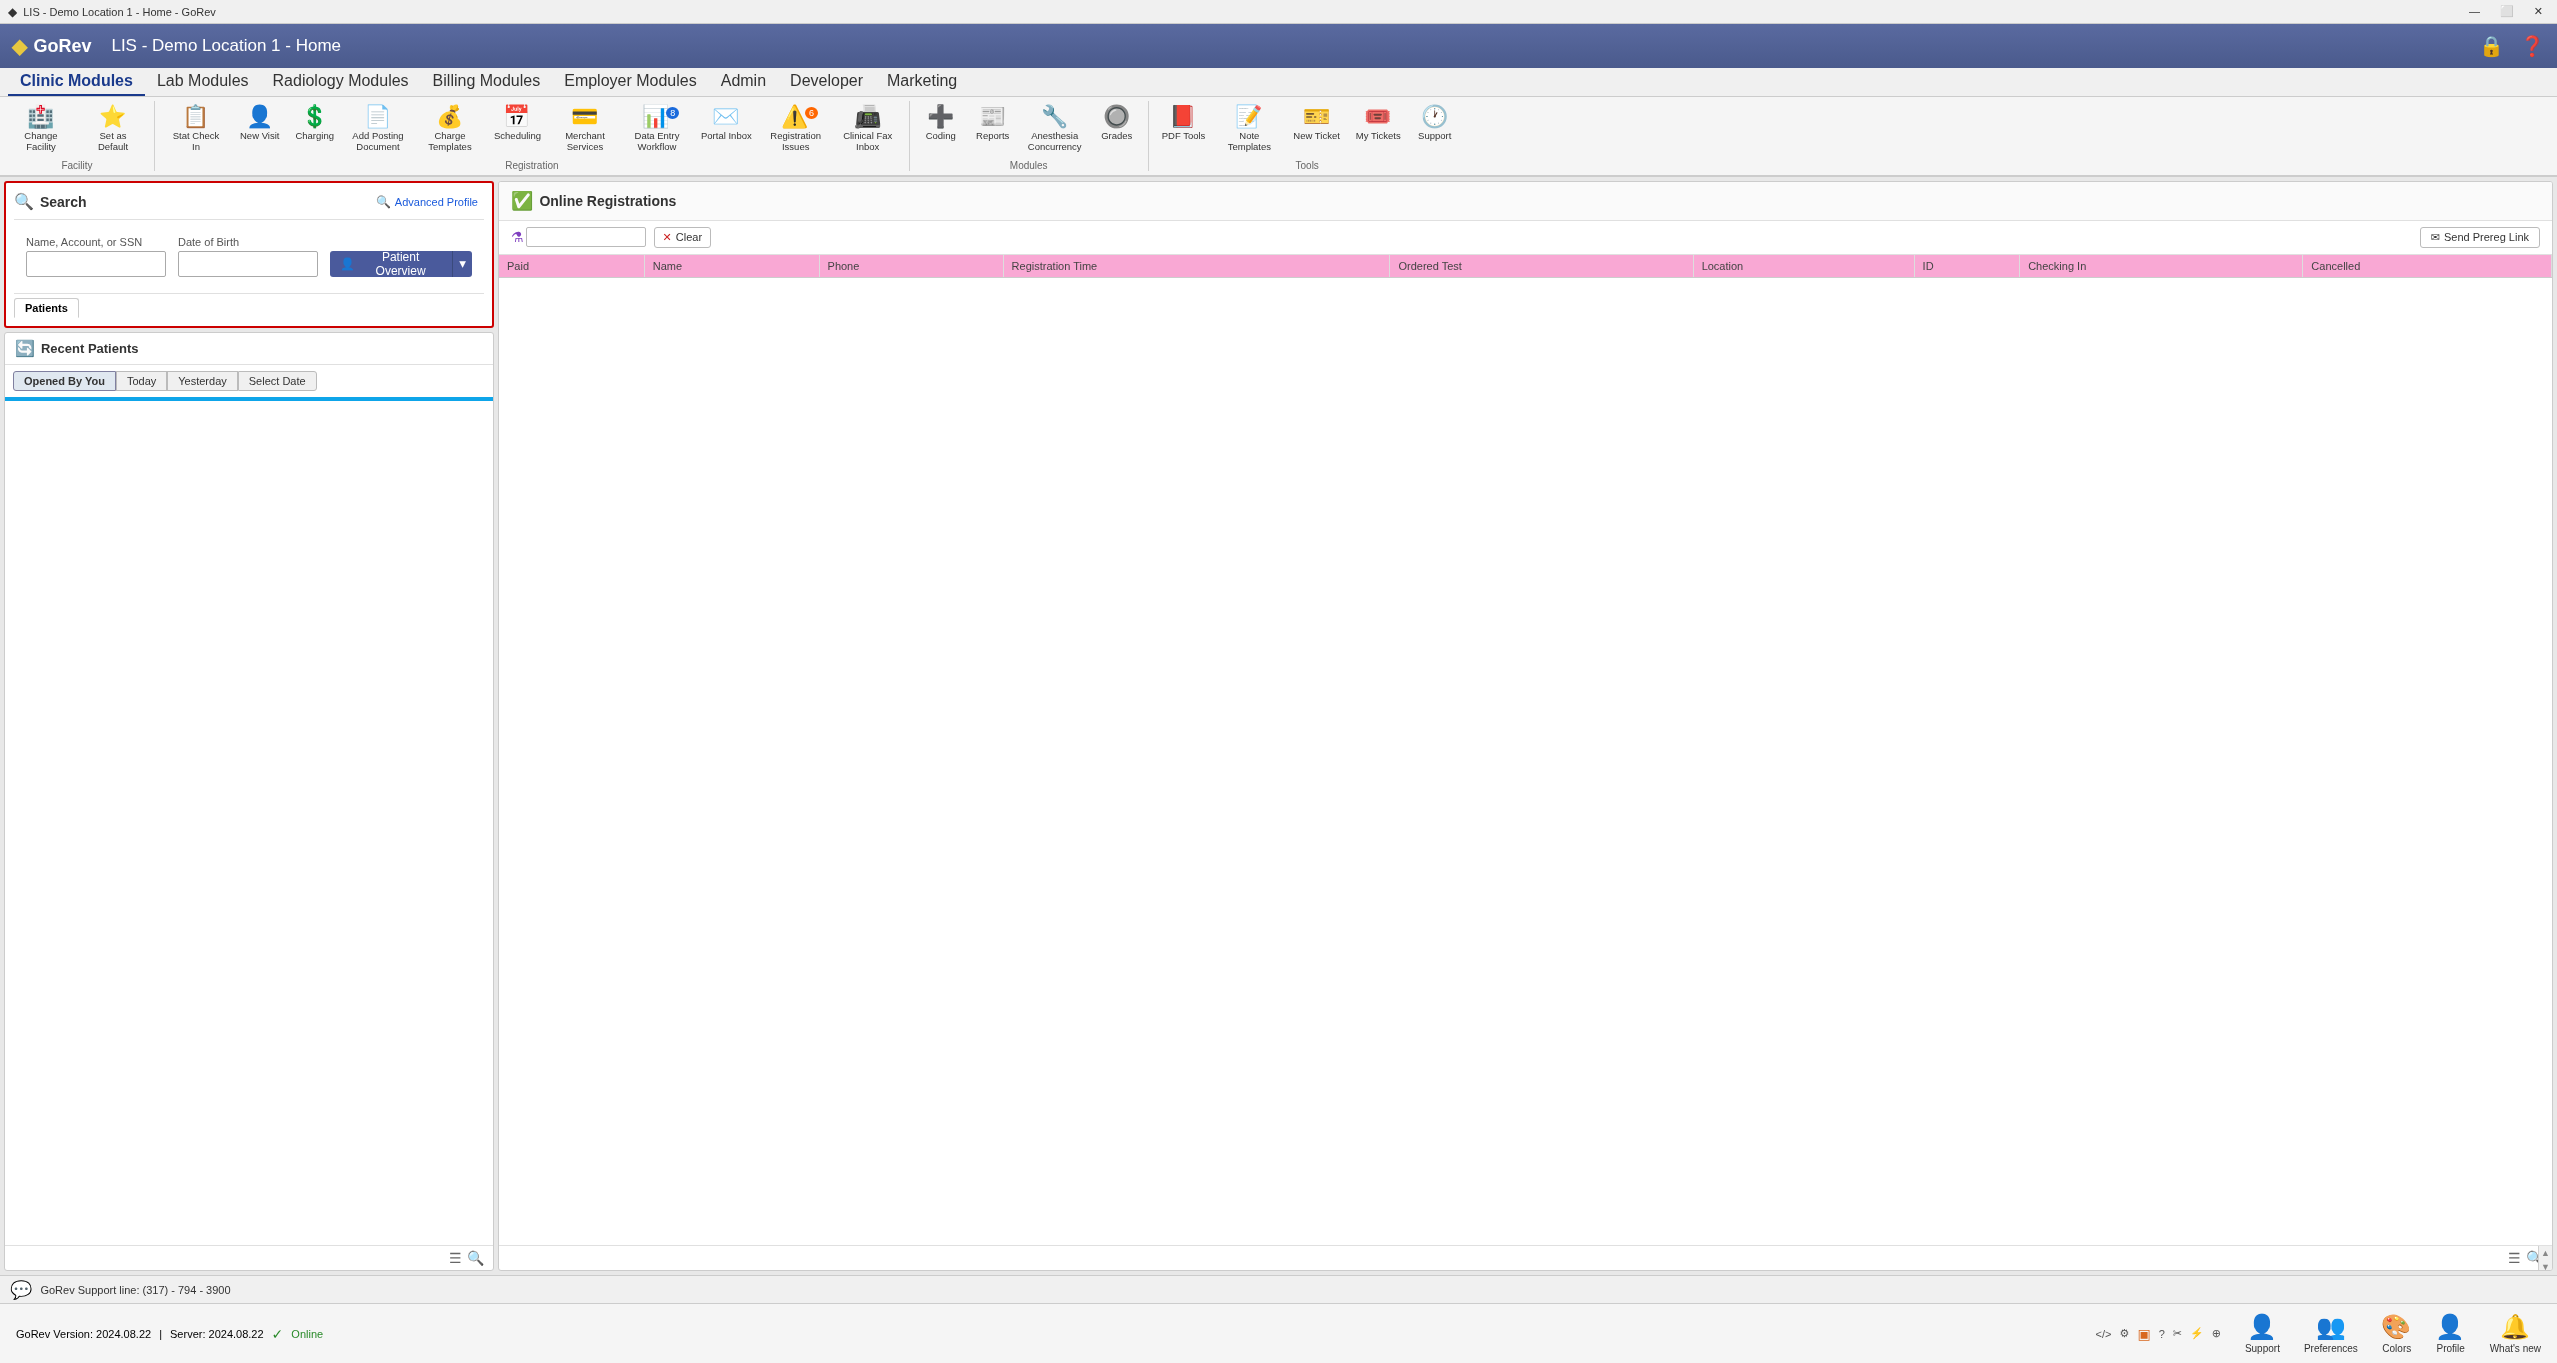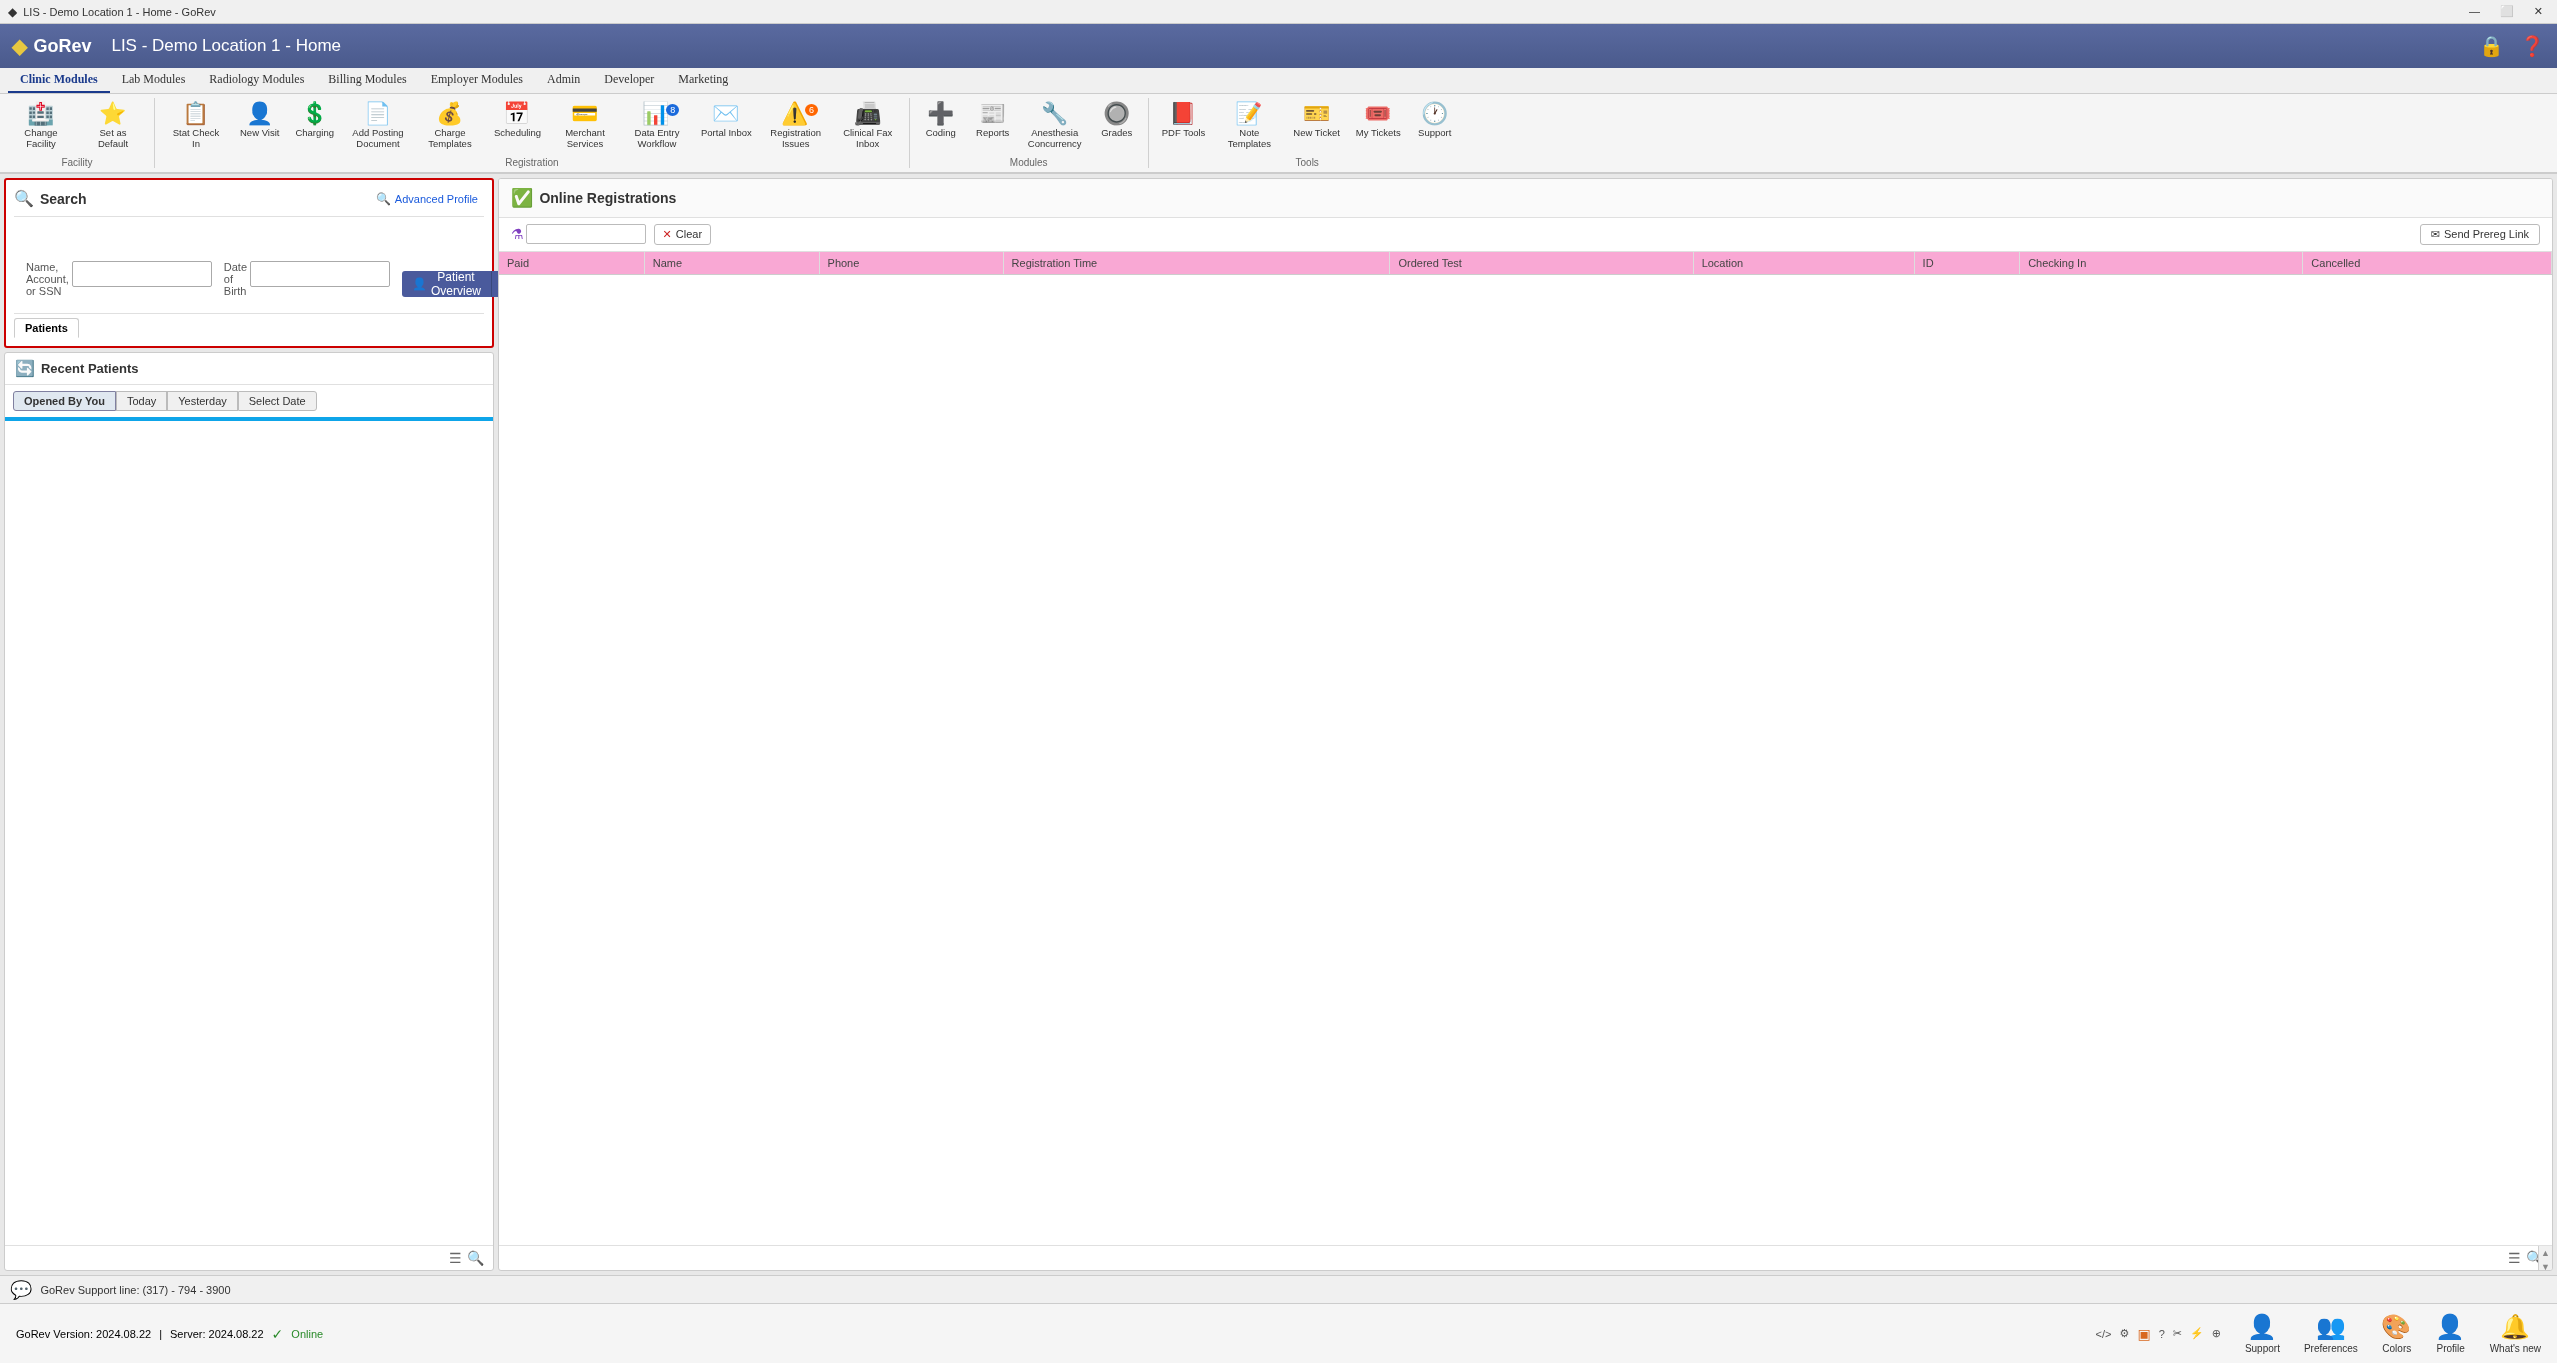--- a/index.html
+++ b/index.html
@@ -35,27 +35,26 @@
     
     #nav-bar {
       background: #f0f0f0;
       border-bottom: 1px solid #ccc;
       display: flex;
       padding: 0 8px;
       gap: 0;
     }
     .nav-tab {
       padding: 4px 12px;
-      font-size: 12px;
+      font-size: 16px;
       cursor: pointer;
       color: #333;
       border: none;
       background: none;
       border-bottom: 2px solid transparent;
-      font-family: Liberation Serif, serif;
     }
     .nav-tab.active {
       color: #1a3a8c;
       font-weight: bold;
       border-bottom: 2px solid #1a3a8c;
     }
 
     
     #toolbar {
       background: #f5f5f5;
@@ -177,21 +176,21 @@
       background: none;
       border: none;
       padding: 4px 6px;
     }
     .search-fields {
       display: flex;
       align-items: flex-end;
       gap: 12px;
       padding: 8px 12px;
     }
-    .field-group { display: flex; flex-direction: row; gap: 3px; margin-top: 28px; }
+    .field-group { display: flex; flex-direction: column; gap: 3px; }
     .field-label { font-size: 11px; color: #555; }
     .field-input {
       border: 1px solid #aaa;
       padding: 4px 6px;
       font-size: 12px;
       border-radius: 2px;
       width: 140px;
       height: 26px;
     }
     .dob-input { width: 140px; }

